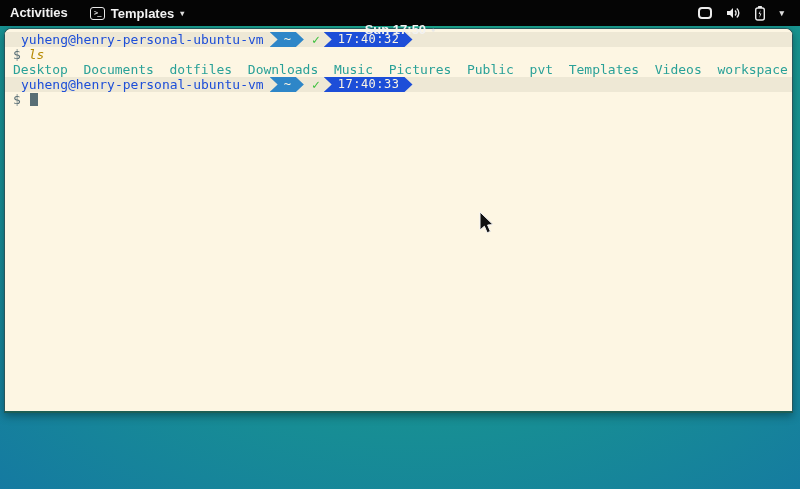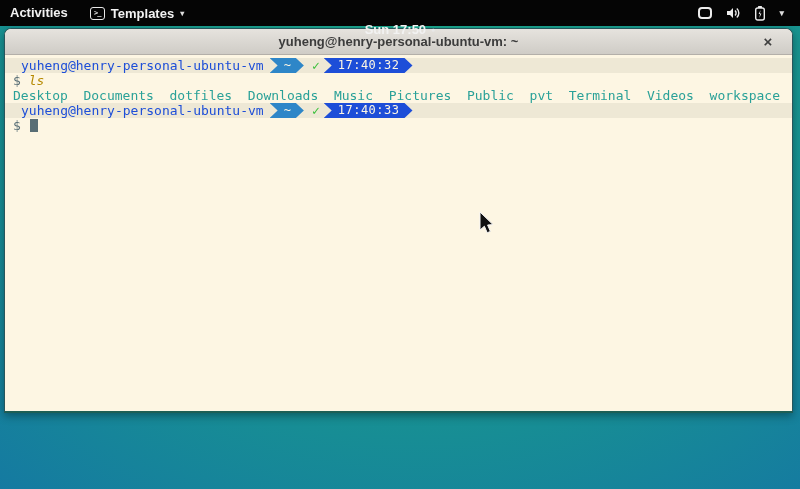--- a/index.html
+++ b/index.html
@@ -106,37 +106,33 @@
     <svg class="status-svg" width="12" height="16" viewBox="0 0 12 16">
       <rect x="4" y="1" width="4" height="2" rx="0.5" fill="#ececec"></rect>
       <rect x="1.7" y="3" width="8.6" height="12" rx="2" fill="none" stroke="#ececec" stroke-width="1.4"></rect>
       <path d="M6.6 5 L4.6 9 L6 9 L5.4 13 L7.4 8.6 L5.9 8.6 Z" fill="#ececec"></path>
     </svg>
     <span class="status-caret">▾</span>
   </div>
 </div>
 
 <div class="window">
-  <div class="titlebar">
-    <span class="title">yuheng@henry-personal-ubuntu-vm: ~</span>
-    <span class="close-btn">×</span>
-  </div>
 
   <div class="term-body">
 
     <div class="tline prompt-line">
       <span class="p-user">yuheng@henry-personal-ubuntu-vm</span>
       <span class="pl-seg seg-cwd">~</span>
       <span class="p-check">✓</span>
       <span class="pl-seg seg-time">17:40:32</span>
     </div>
 
     <div class="tline"><span class="c-prompt">$</span> <span class="c-cmd">ls</span></div>
 
-    <div class="tline dir-line">Desktop  Documents  dotfiles  Downloads  Music  Pictures  Public  pvt  Terminal  Videos  workspace</div>
+    <div class="tline dir-line">Desktop  Documents  dotfiles  Downloads  Music  Pictures  Public  pvt  Templates  Videos  workspace</div>
 
     <div class="tline prompt-line">
       <span class="p-user">yuheng@henry-personal-ubuntu-vm</span>
       <span class="pl-seg seg-cwd">~</span>
       <span class="p-check">✓</span>
       <span class="pl-seg seg-time">17:40:33</span>
     </div>
 
     <div class="tline"><span class="c-prompt">$</span> <span class="cursor-block"></span></div>
 

